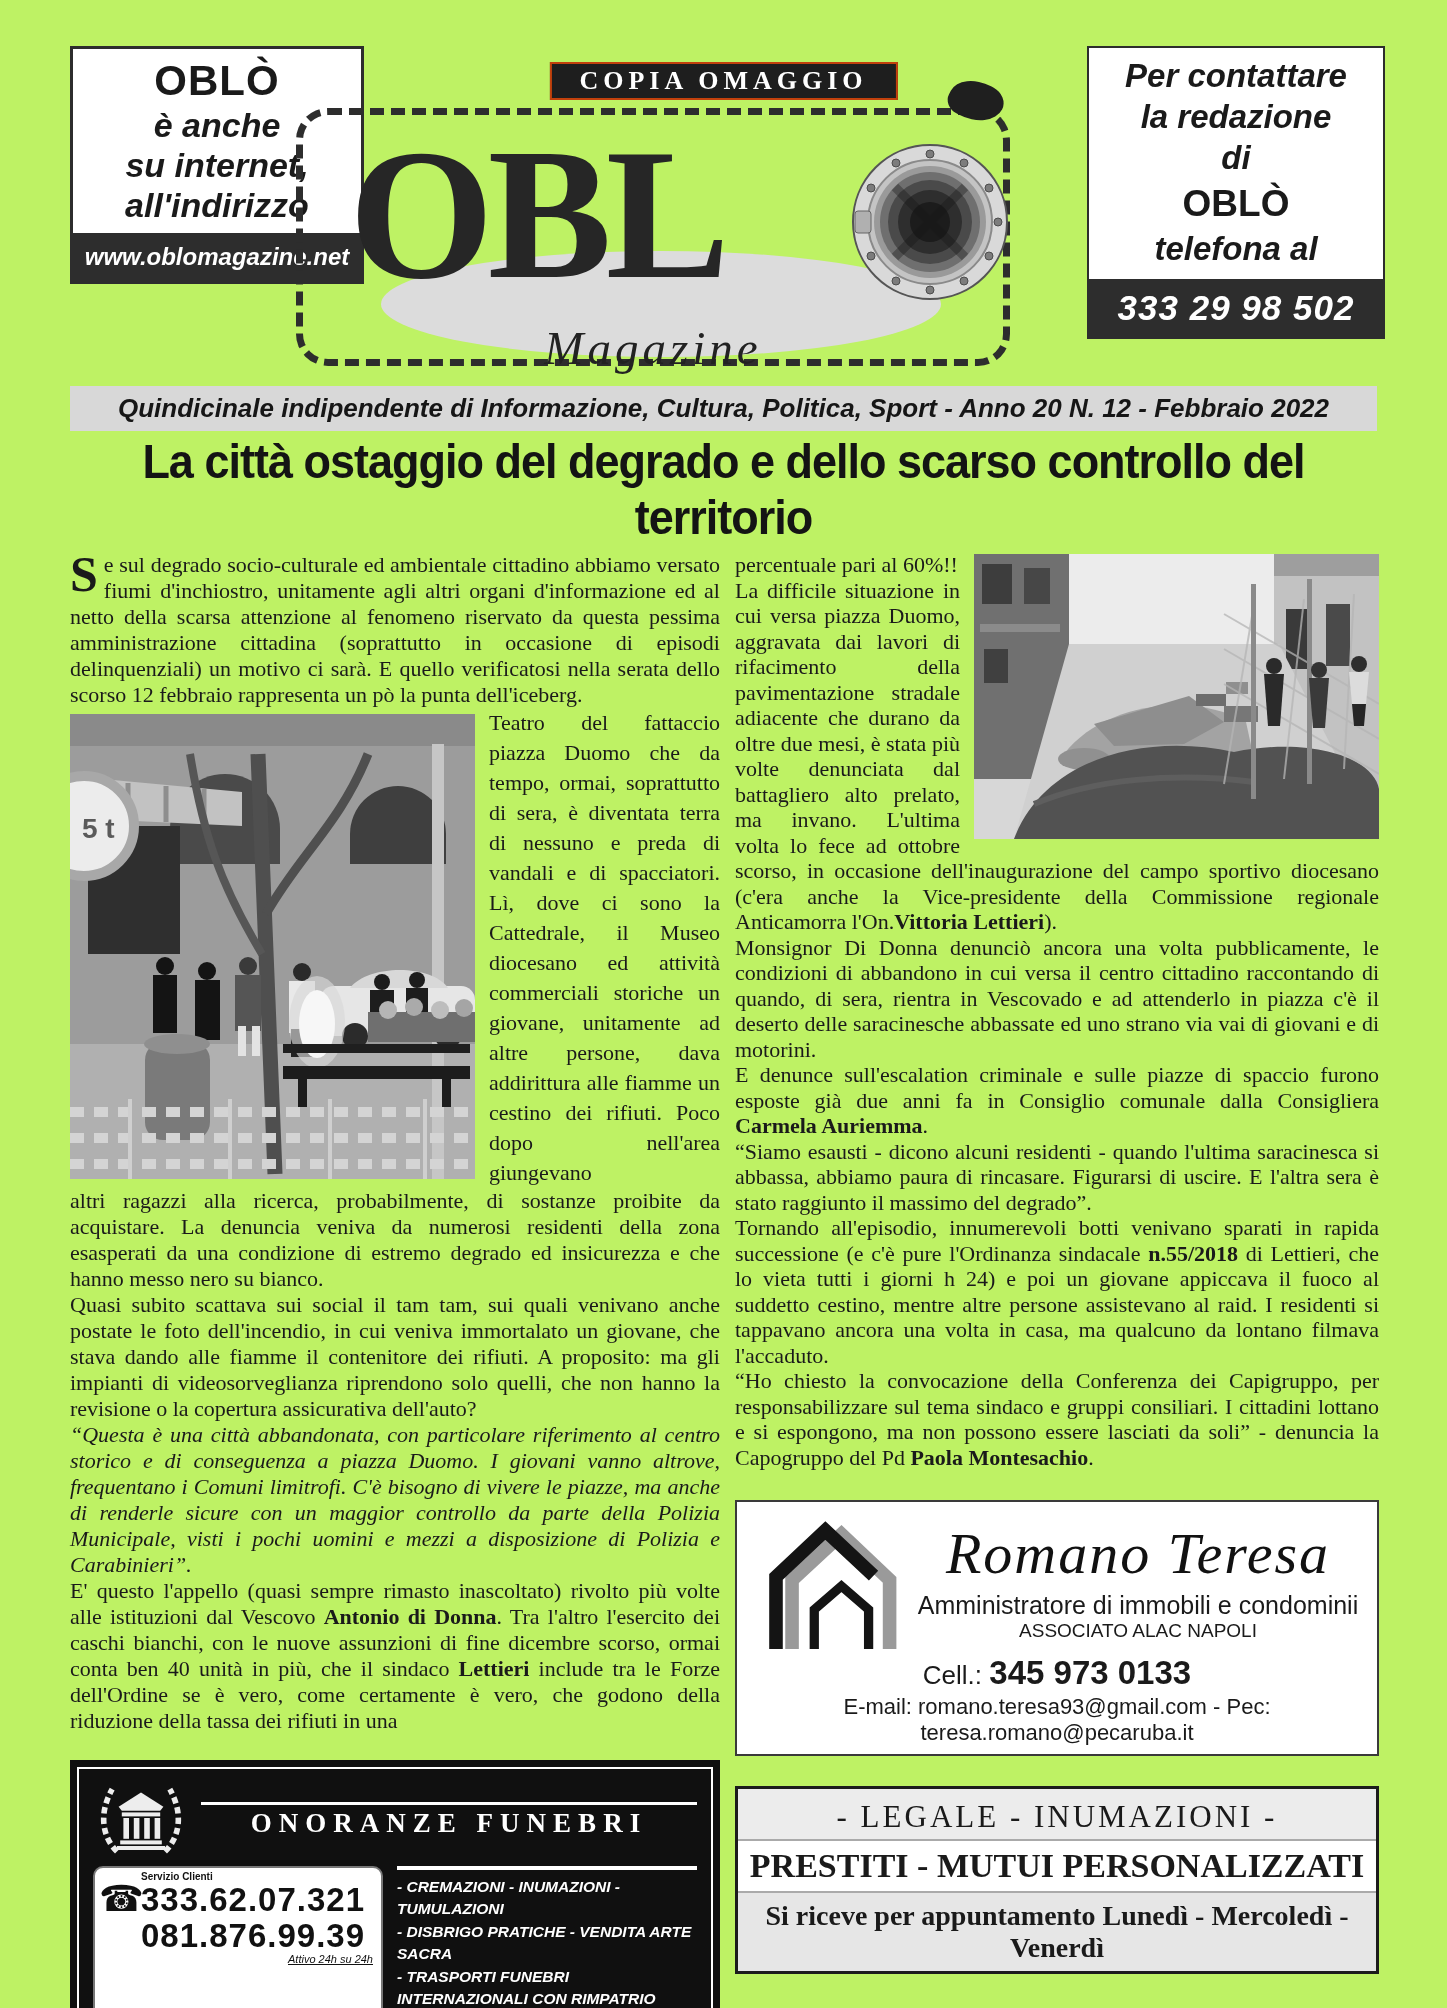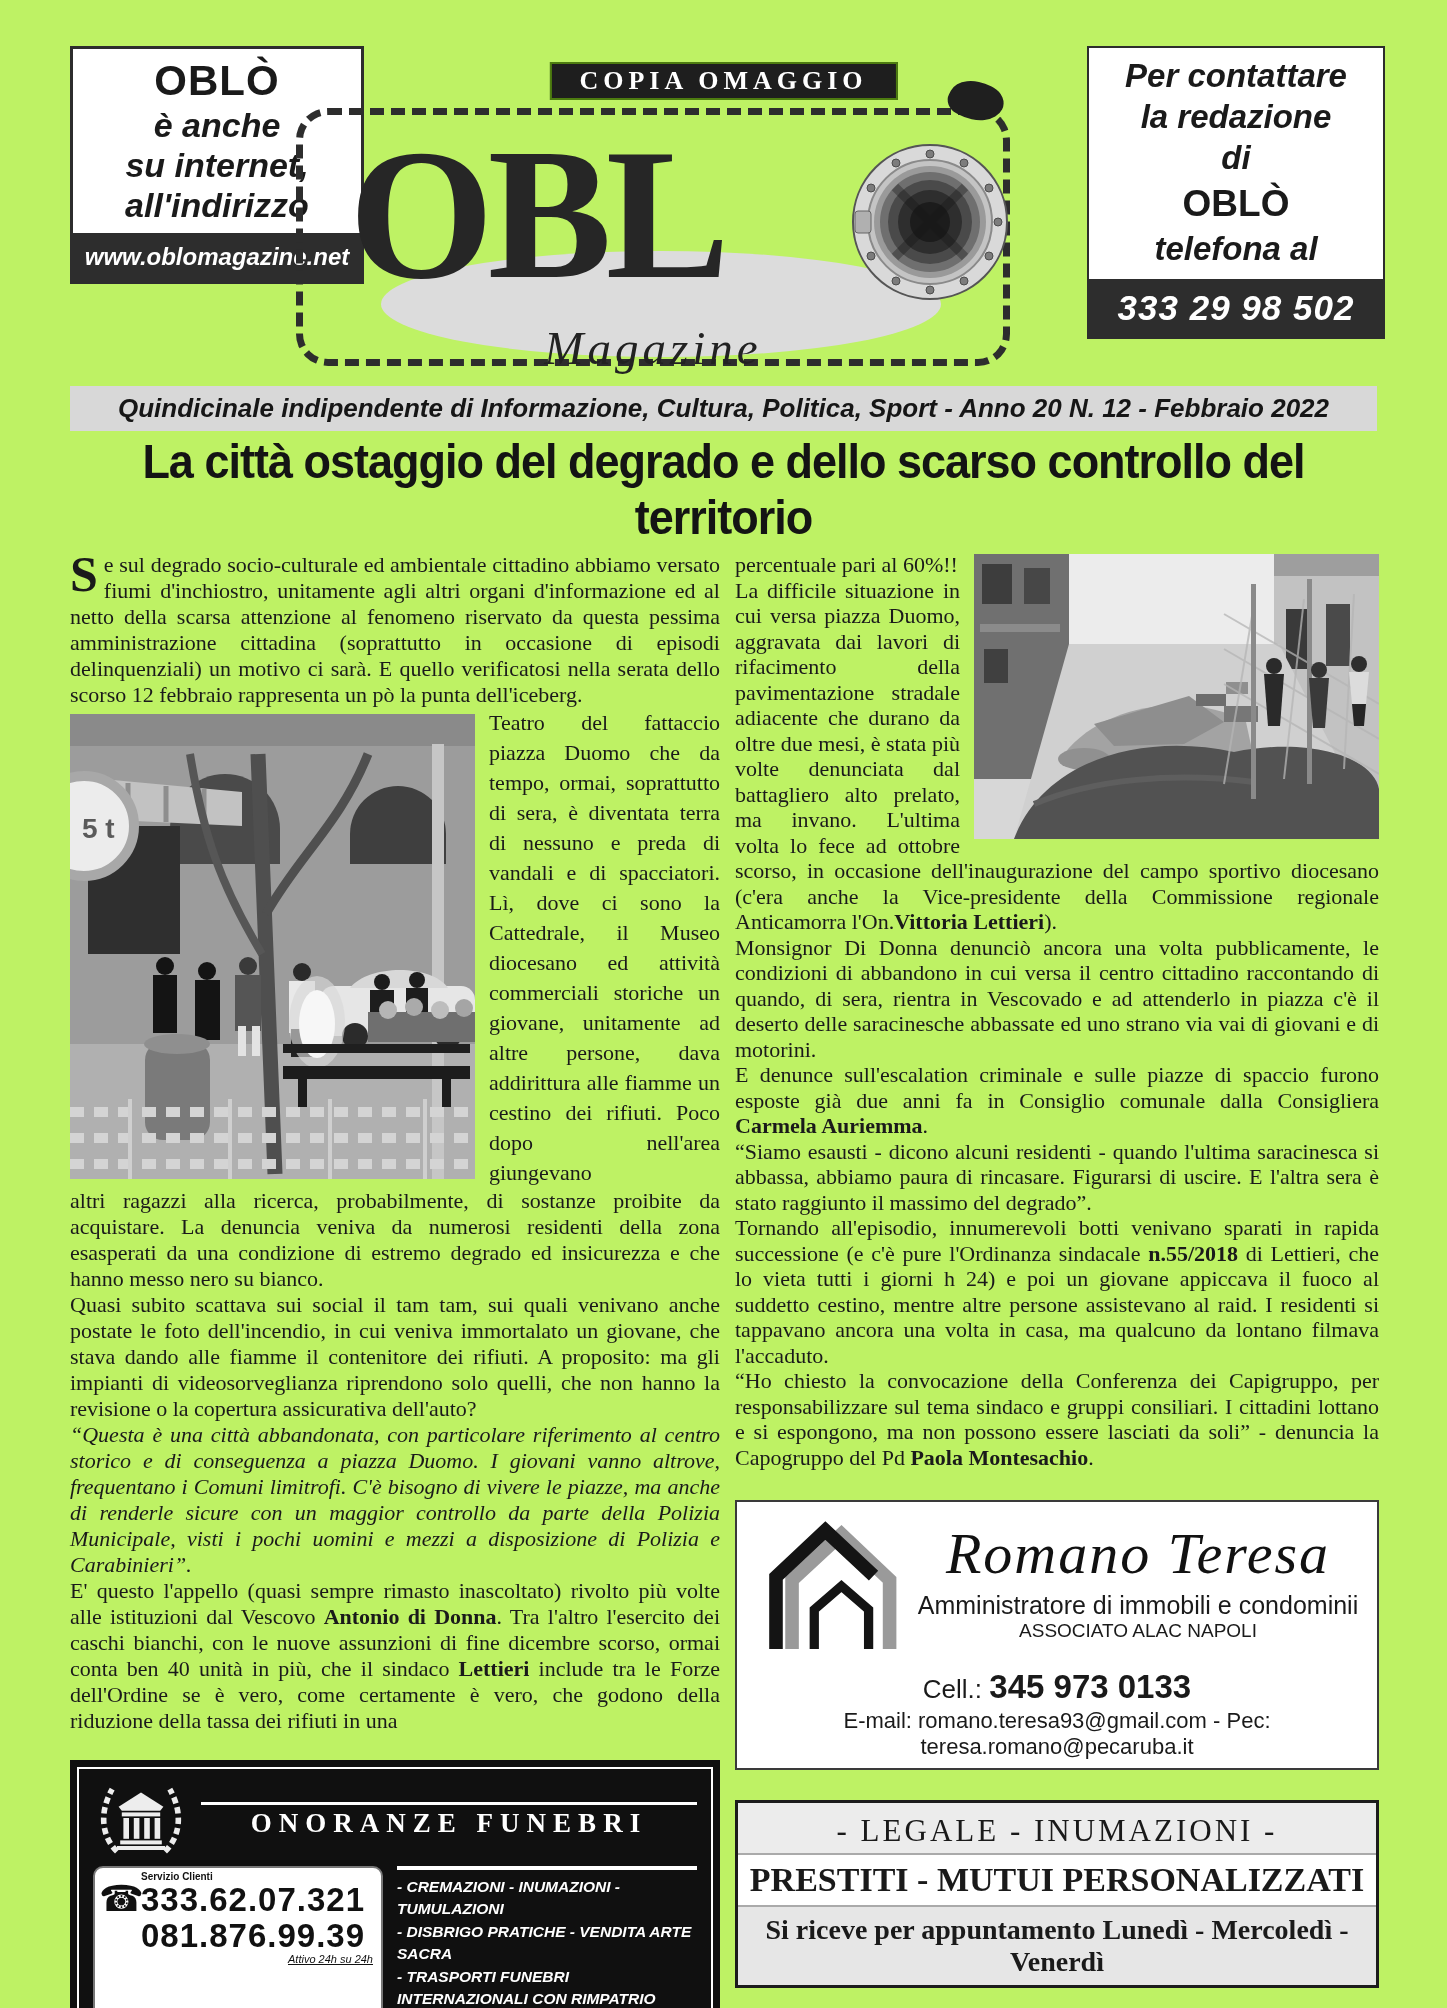--- a/index.html
+++ b/index.html
@@ -6,21 +6,21 @@
   .page{width:1447px;height:2008px;background:#bef264;position:relative;overflow:hidden;
         font-family:"Liberation Serif",serif;color:#1a1a1a;margin:0 auto;}
   
   .masthead{position:relative;height:372px;}
   .webbox{position:absolute;left:70px;top:46px;width:288px;border:3px solid #2d2d2d;text-align:center;
           font-family:"Liberation Sans",sans-serif;background:#fff;}
   .wb-brand{font-weight:bold;font-size:42px;padding-top:8px;letter-spacing:1px;}
   .wb-line{font-weight:bold;font-style:italic;font-size:34px;line-height:1.18;}
   .wb-url{background:#2d2d2d;color:#fff;font-weight:bold;font-style:italic;font-size:24px;padding:10px 2px;margin-top:8px;}
   .copy-badge{position:absolute;left:50%;transform:translateX(-50%);top:62px;background:#1e1e1e;color:#fff;
-          border:2px solid #4d7c0f;font-family:"Liberation Serif",serif;font-weight:bold;font-size:26px;
+          border:2px solid #c2410c;font-family:"Liberation Serif",serif;font-weight:bold;font-size:26px;
           letter-spacing:5px;padding:2px 28px;z-index:3;}
   .logo-box{position:absolute;left:296px;top:108px;width:700px;height:244px;border:7px dashed #2d2d2d;border-radius:32px;}
   .logo-ellipse{position:absolute;left:78px;top:136px;width:560px;height:106px;background:#dcdcdc;border-radius:50%;}
   .logo-text{position:absolute;left:46px;top:16px;font-size:186px;font-weight:bold;line-height:0.9;
           letter-spacing:-6px;color:#262626;z-index:2;}
   .porthole{position:absolute;left:548px;top:28px;width:158px;height:158px;z-index:2;}
   .accent{position:absolute;left:646px;top:-34px;width:54px;height:40px;background:#1f1f1f;
           border-radius:65% 35% 70% 30%/60% 40% 65% 35%;transform:rotate(28deg);z-index:2;}
   .logo-sub{position:absolute;left:0;right:0;bottom:-16px;text-align:center;font-style:italic;font-size:47px;
           letter-spacing:4px;color:#222;z-index:2;}
@@ -47,21 +47,21 @@
   .photoL{float:left;width:405px;height:465px;margin:6px 14px 8px 0;display:block;}
   .photoR{float:right;width:405px;height:285px;margin:2px 0 10px 14px;display:block;}
   
   .romano{margin-top:30px;border:2px solid #3a3a3a;padding:10px 18px 8px;clear:both;background:#fff;}
   .rom-top{display:flex;align-items:center;gap:20px;}
   .rom-logo{width:142px;height:142px;flex:none;}
   .rom-right{flex:1;text-align:center;}
   .rom-name{font-style:italic;font-size:58px;line-height:1.02;letter-spacing:2px;color:#111;}
   .rom-role{font-family:"Liberation Sans",sans-serif;font-size:25px;margin-top:8px;}
   .rom-assoc{font-family:"Liberation Sans",sans-serif;font-size:19px;}
-  .rom-cell{text-align:center;font-family:"Liberation Sans",sans-serif;font-size:26px;margin-top:14px;}
+  .rom-cell{text-align:center;font-family:"Liberation Sans",sans-serif;font-size:26px;margin-top:0;}
   .rom-cell b{font-size:33px;}
   .rom-mail{text-align:center;font-family:"Liberation Sans",sans-serif;font-size:22px;margin-top:2px;}
   
   .tarantino{margin-top:26px;background:#101010;padding:7px;}
   .tar-inner{border:2px solid #fff;padding:8px 14px 6px;color:#fff;}
   .tar-head{display:flex;align-items:center;gap:12px;}
   .tar-logo{width:96px;height:82px;flex:none;}
   .tar-titles{flex:1;text-align:center;}
   .tar-title{font-weight:bold;font-size:46px;letter-spacing:5px;line-height:1;}
   .tar-sub{border-top:3px solid #fff;margin-top:5px;padding-top:3px;font-weight:bold;font-size:27px;letter-spacing:7px;}

